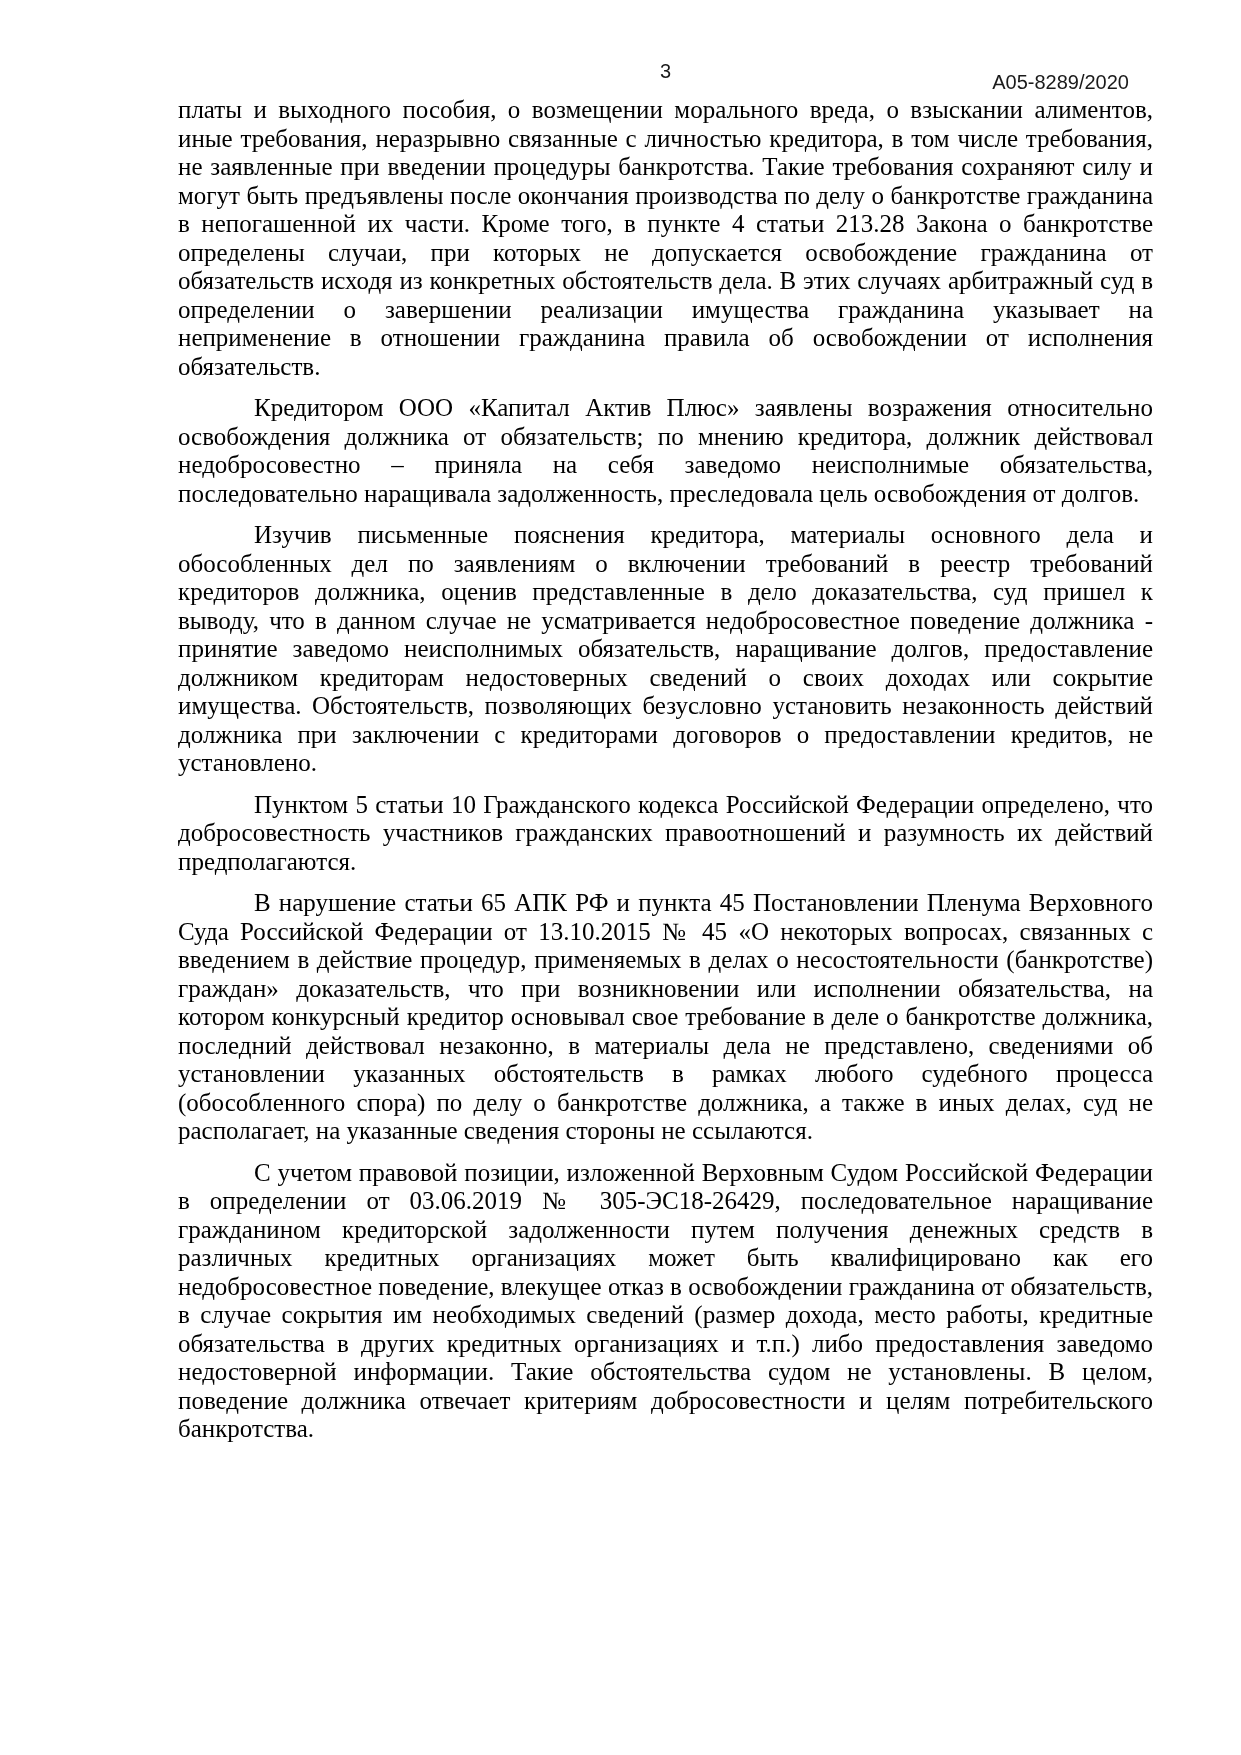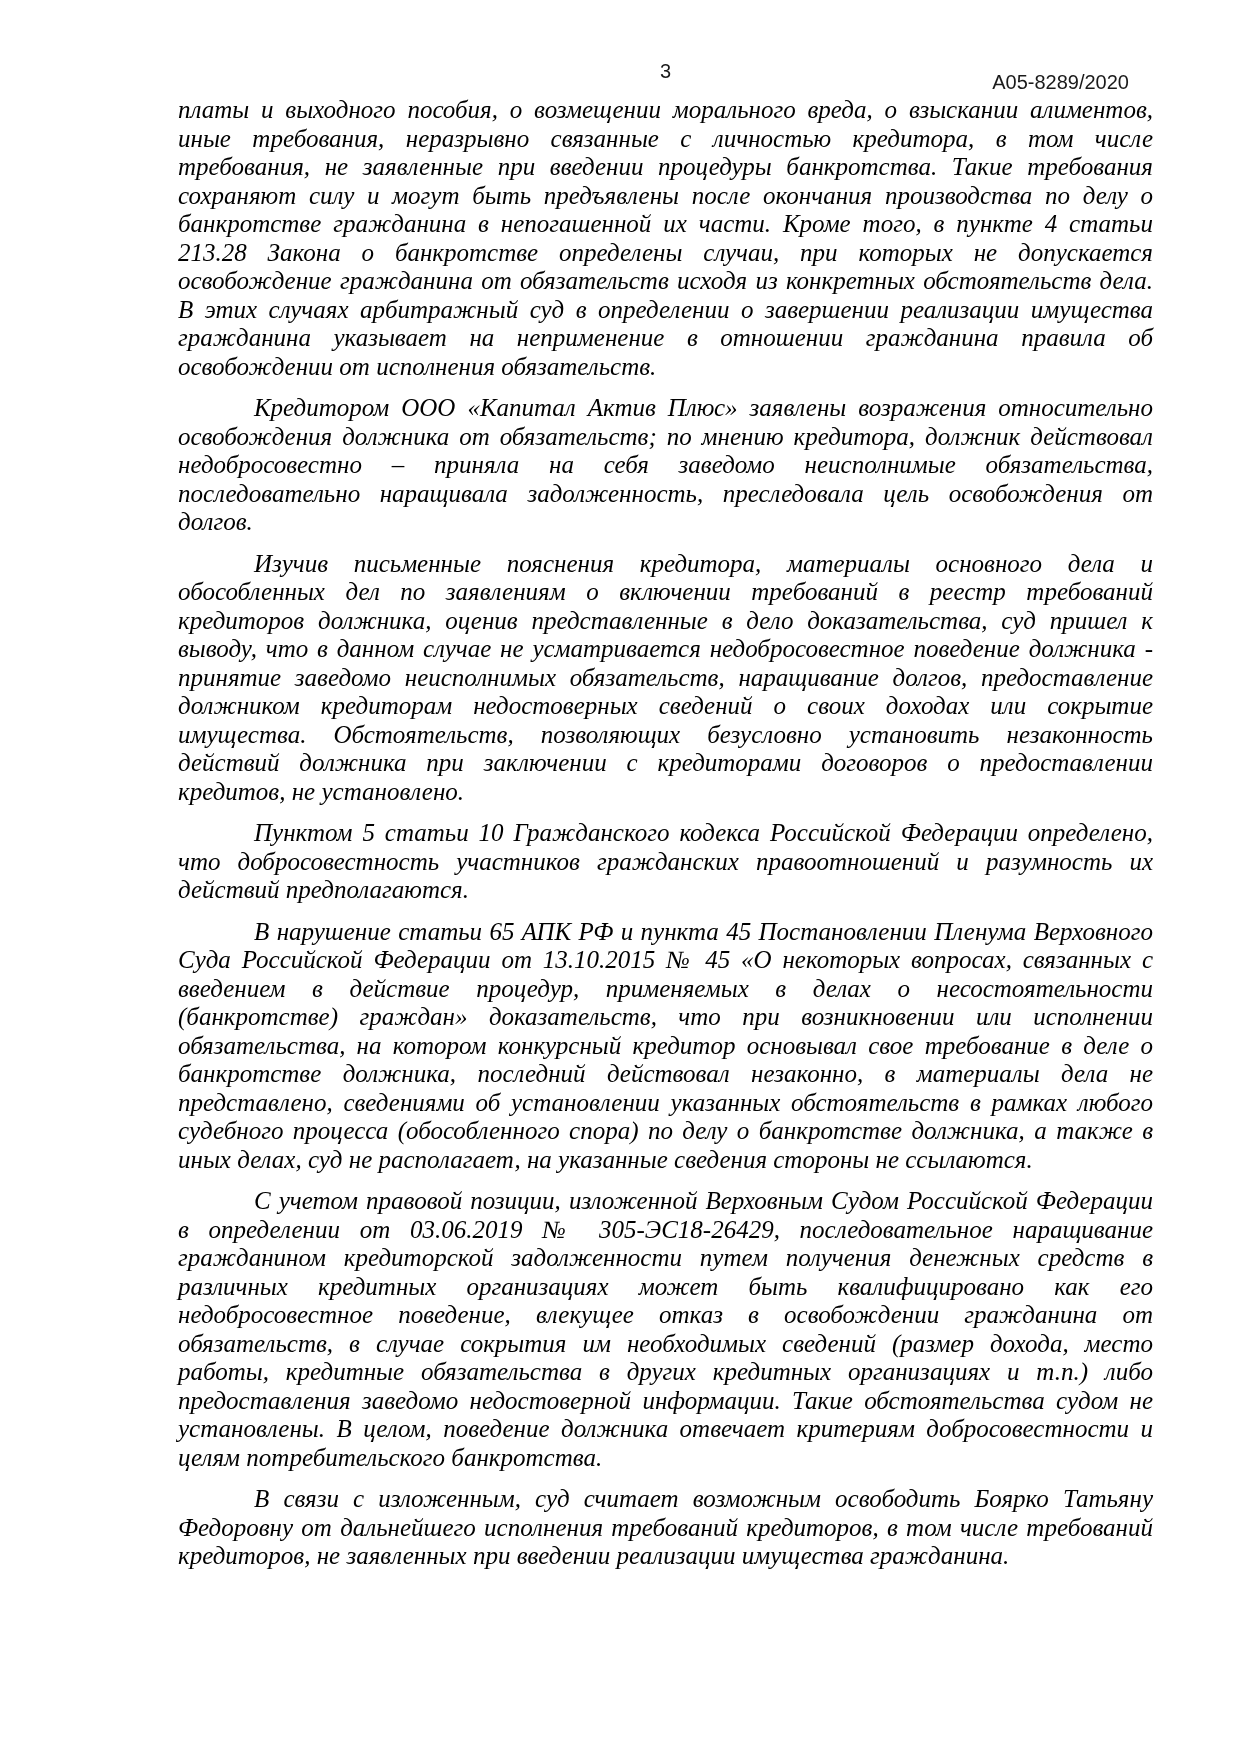--- a/index.html
+++ b/index.html
@@ -36,21 +36,20 @@
     right: 24px;
     top: 11px;
   }
   .doc-body {
     margin-top: 8px;
     font-family: "Liberation Serif", serif;
     font-size: 25px;
     line-height: 28.5px;
     text-align: justify;
     color: #000000;
-    font-style: italic;
   }
   .doc-body p {
     margin: 0 0 13px 0;
     text-indent: 76px;
   }
   .doc-body p.no-indent {
     text-indent: 0;
   }
 </style>
 </head>
@@ -62,15 +61,14 @@
     <span class="case-num">А05-8289/2020</span>
   </div>
 
   <div class="doc-body">
     <p class="no-indent">платы и выходного пособия, о возмещении морального вреда, о взыскании алиментов, иные требования, неразрывно связанные с личностью кредитора, в том числе требования, не заявленные при введении процедуры банкротства. Такие требования сохраняют силу и могут быть предъявлены после окончания производства по делу о банкротстве гражданина в непогашенной их части. Кроме того, в пункте 4 статьи 213.28 Закона о банкротстве определены случаи, при которых не допускается освобождение гражданина от обязательств исходя из конкретных обстоятельств дела. В этих случаях арбитражный суд в определении о завершении реализации имущества гражданина указывает на неприменение в отношении гражданина правила об освобождении от исполнения обязательств.</p>
     <p>Кредитором ООО «Капитал Актив Плюс»  заявлены возражения относительно освобождения должника от обязательств; по мнению кредитора, должник действовал недобросовестно – приняла на себя заведомо неисполнимые обязательства, последовательно наращивала задолженность, преследовала цель освобождения от долгов.</p>
     <p>Изучив письменные пояснения кредитора, материалы основного дела и обособленных дел по заявлениям о включении требований в реестр требований кредиторов должника, оценив представленные в дело доказательства, суд пришел к выводу, что в данном случае не усматривается недобросовестное поведение должника - принятие заведомо неисполнимых обязательств, наращивание долгов, предоставление должником кредиторам недостоверных сведений о своих доходах или сокрытие имущества. Обстоятельств, позволяющих безусловно установить незаконность действий должника при заключении с кредиторами договоров о предоставлении кредитов, не установлено.</p>
     <p>Пунктом 5 статьи 10 Гражданского кодекса Российской Федерации определено, что добросовестность участников гражданских правоотношений и разумность их действий предполагаются.</p>
     <p>В нарушение статьи 65 АПК РФ и пункта 45 Постановлении Пленума Верховного Суда Российской Федерации от 13.10.2015 № 45 «О некоторых вопросах, связанных с введением в действие процедур, применяемых в делах о несостоятельности (банкротстве) граждан» доказательств, что при возникновении или исполнении обязательства, на котором конкурсный кредитор основывал свое требование в деле о банкротстве должника, последний действовал незаконно, в материалы дела не представлено, сведениями об установлении указанных обстоятельств в рамках любого судебного процесса (обособленного спора) по делу о банкротстве должника, а также в иных делах, суд не располагает, на указанные сведения стороны не ссылаются.</p>
     <p>С учетом правовой позиции, изложенной Верховным Судом Российской Федерации в определении от 03.06.2019 № 305-ЭС18-26429, последовательное наращивание гражданином кредиторской задолженности путем получения денежных средств в различных кредитных организациях может быть квалифицировано как его недобросовестное поведение, влекущее отказ в освобождении гражданина от обязательств, в случае сокрытия им необходимых сведений (размер дохода, место работы, кредитные обязательства в других кредитных организациях и т.п.) либо предоставления заведомо недостоверной информации.  Такие обстоятельства судом не установлены. В целом, поведение должника отвечает критериям добросовестности и целям потребительского банкротства.</p>
-    <p>В связи с изложенным, суд считает возможным освободить Боярко Татьяну Федоровну от дальнейшего исполнения требований кредиторов, в том числе требований кредиторов, не заявленных при введении реализации имущества гражданина.</p>
   </div>
 </div>
 
 </body></html>

